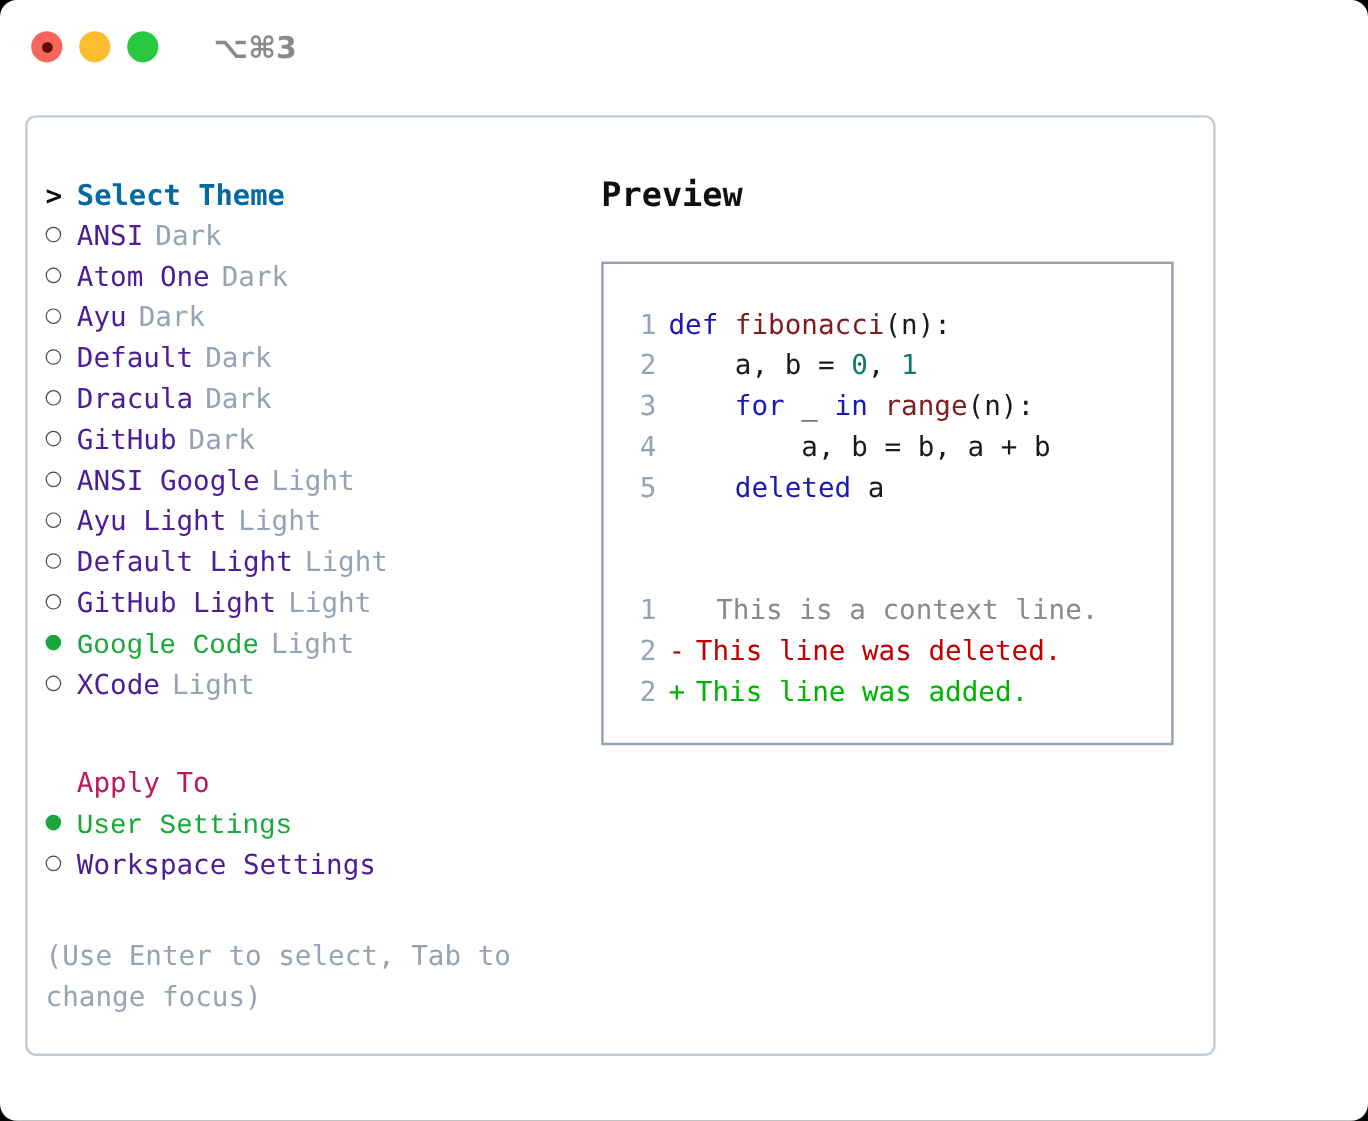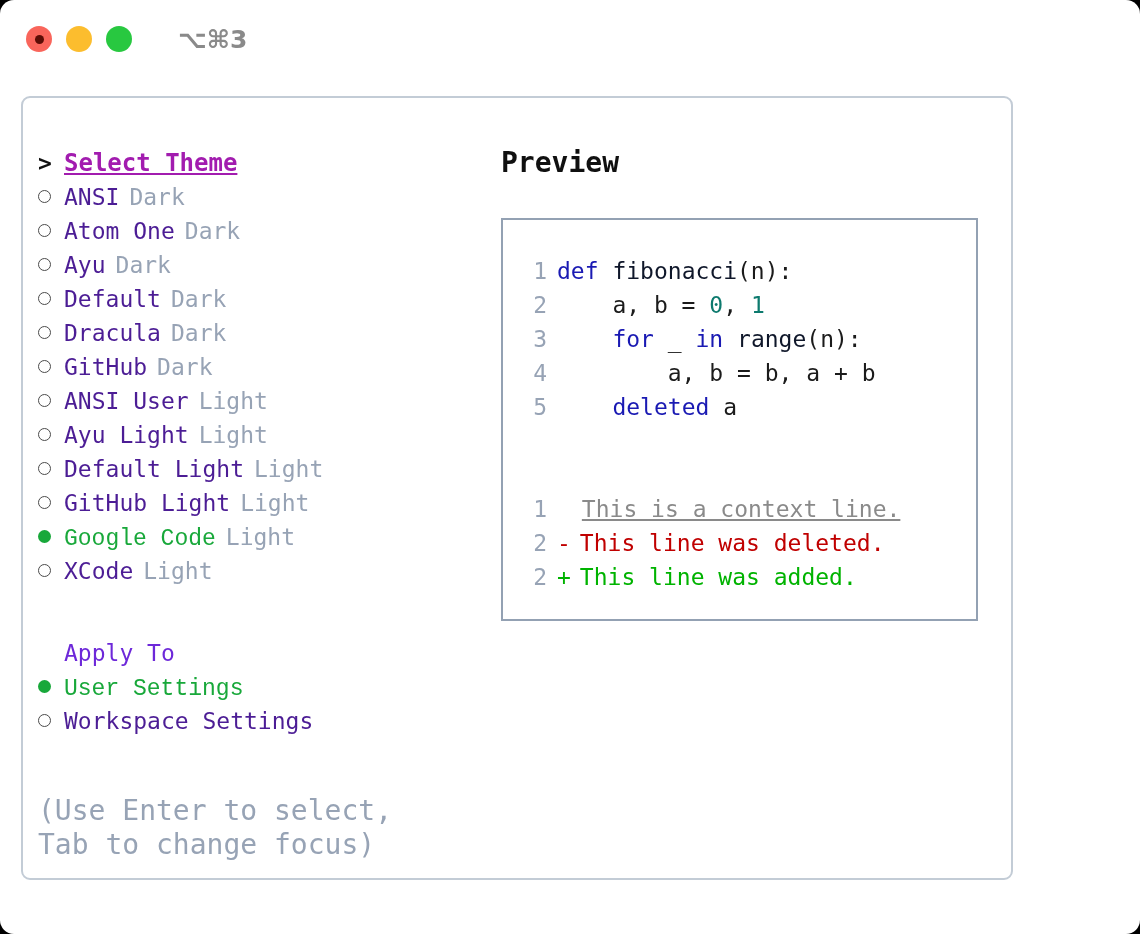--- a/index.html
+++ b/index.html
@@ -148,34 +148,33 @@
   .row.selected .label {
     color: #18a83a;
     font-family: Liberation Mono, monospace;
   }
   .variant {
     color: #97a3b5;
     margin-left: 10px;
   }
   .row.header .label {
     font-weight: bold;
-    color: #a21caf;
+    color: #0369a1;
     font-size: 24px;
-    text-decoration: underline;
   }
 
   .section-gap { height: 48px; }
 
   .row.section-title .label {
-    color: #6d28d9;
+    color: #be185d;
   }
 
   .hint {
-    margin-top: 56px;
-    font-size: 28px;
+    margin-top: 42px;
+    font-size: 23px;
     line-height: 34px;
     color: #97a3b5;
     width: 410px;
   }
 
   
   .right-col {
     position: absolute;
     left: 478px;
     top: 48px;
@@ -210,21 +209,21 @@
     text-align: right;
     color: #97a3b5;
     padding-right: 10px;
     box-sizing: border-box;
   }
   .code-text { color: #1b1b1b; }
   .blank-line { height: 34px; }
 
   
   .tok-kw   { color: #1a1ab3; }
-  .tok-fn   { color: #0f172a; }
+  .tok-fn   { color: #7f1d1d; }
   .tok-num  { color: #0d7a6e; }
   .tok-plain{ color: #1b1b1b; }
 
   
   .diff-ctx { color: #8a8a8a; }
   .diff-del { color: #c00000; }
   .diff-add { color: #00b300; }
 </style>
 </head>
 <body>
@@ -285,21 +284,21 @@
           </div>
 
           <div class="row">
             <span class="marker"><span class="dot-empty"></span></span>
             <span class="label">GitHub</span>
             <span class="variant">Dark</span>
           </div>
 
           <div class="row">
             <span class="marker"><span class="dot-empty"></span></span>
-            <span class="label">ANSI User</span>
+            <span class="label">ANSI Google</span>
             <span class="variant">Light</span>
           </div>
 
           <div class="row">
             <span class="marker"><span class="dot-empty"></span></span>
             <span class="label">Ayu Light</span>
             <span class="variant">Light</span>
           </div>
 
           <div class="row">
@@ -380,21 +379,21 @@
             <span class="lineno">5</span>
             <span class="code-text"><span class="tok-plain">    </span><span class="tok-kw">deleted</span><span class="tok-plain"> a</span></span>
           </div>
 
           <div class="blank-line"></div>
           <div class="blank-line"></div>
 
           <div class="code-line">
             <span class="lineno">1</span>
             <span class="diff-ctx"> </span>
-            <span class="diff-ctx" style="margin-left:11px;text-decoration:underline;">This is a context line.</span>
+            <span class="diff-ctx" style="margin-left:26px;">This is a context line.</span>
           </div>
 
           <div class="code-line">
             <span class="lineno">2</span>
             <span class="diff-del">-</span>
             <span class="diff-del" style="margin-left:9px;">This line was deleted.</span>
           </div>
 
           <div class="code-line">
             <span class="lineno">2</span>

